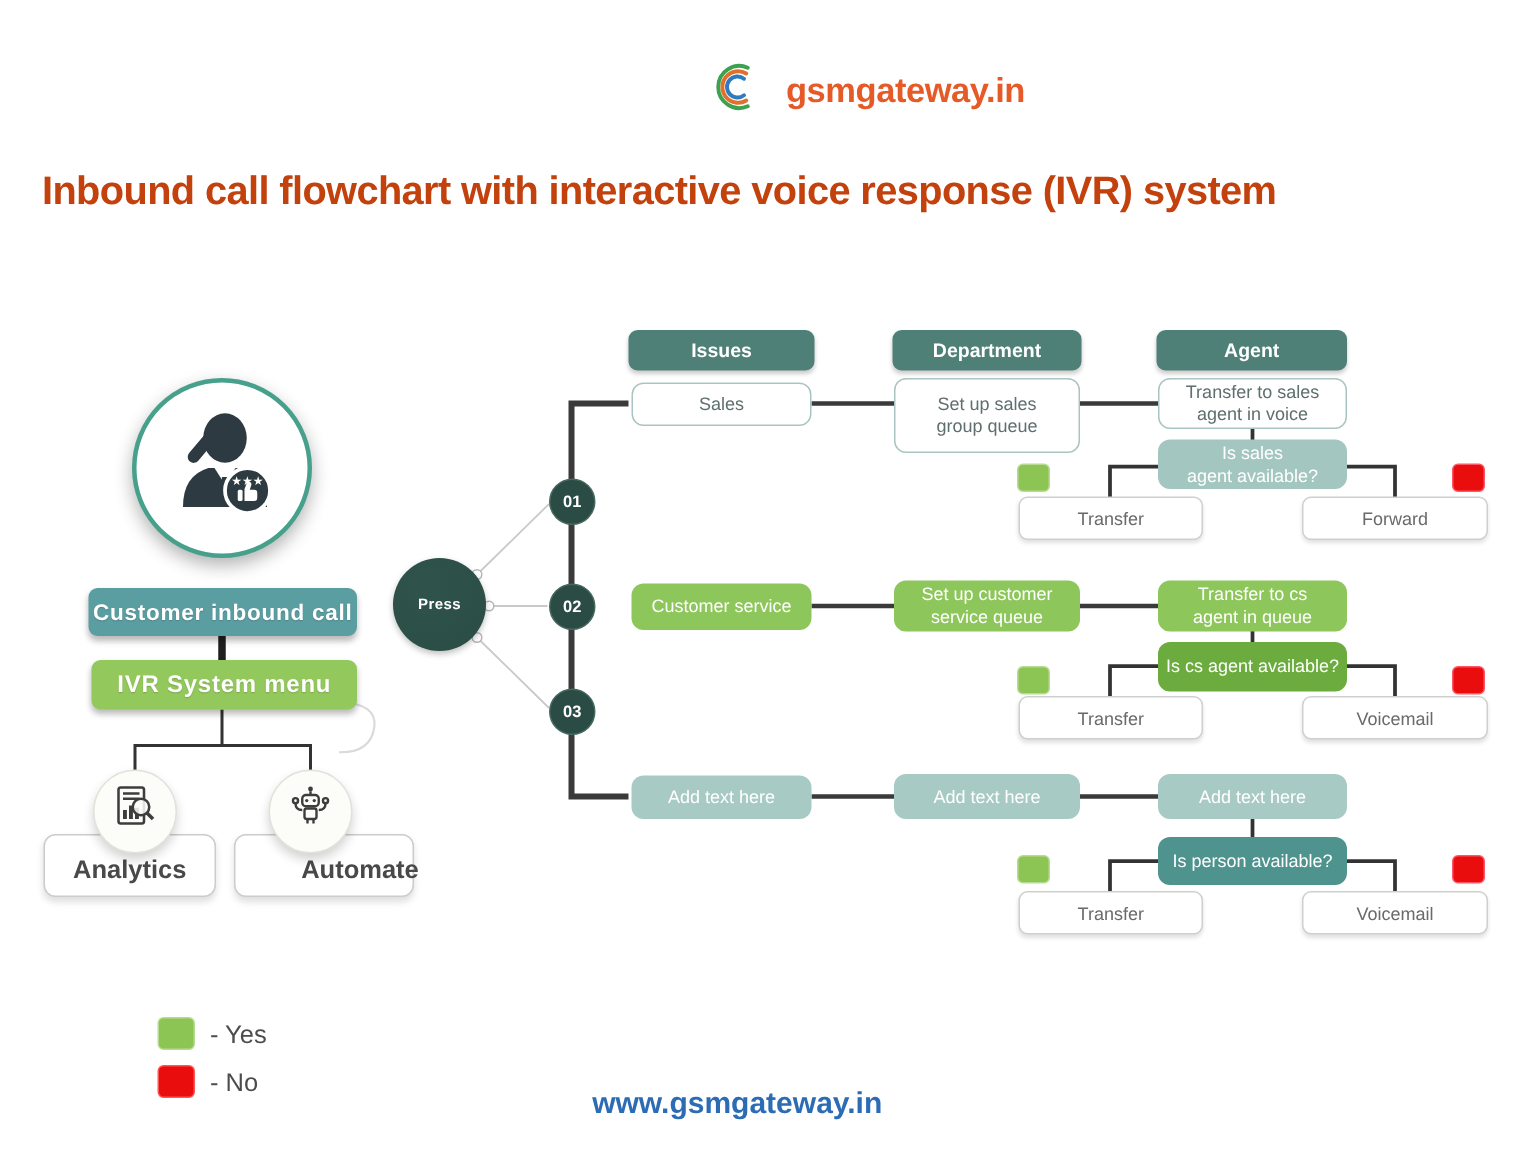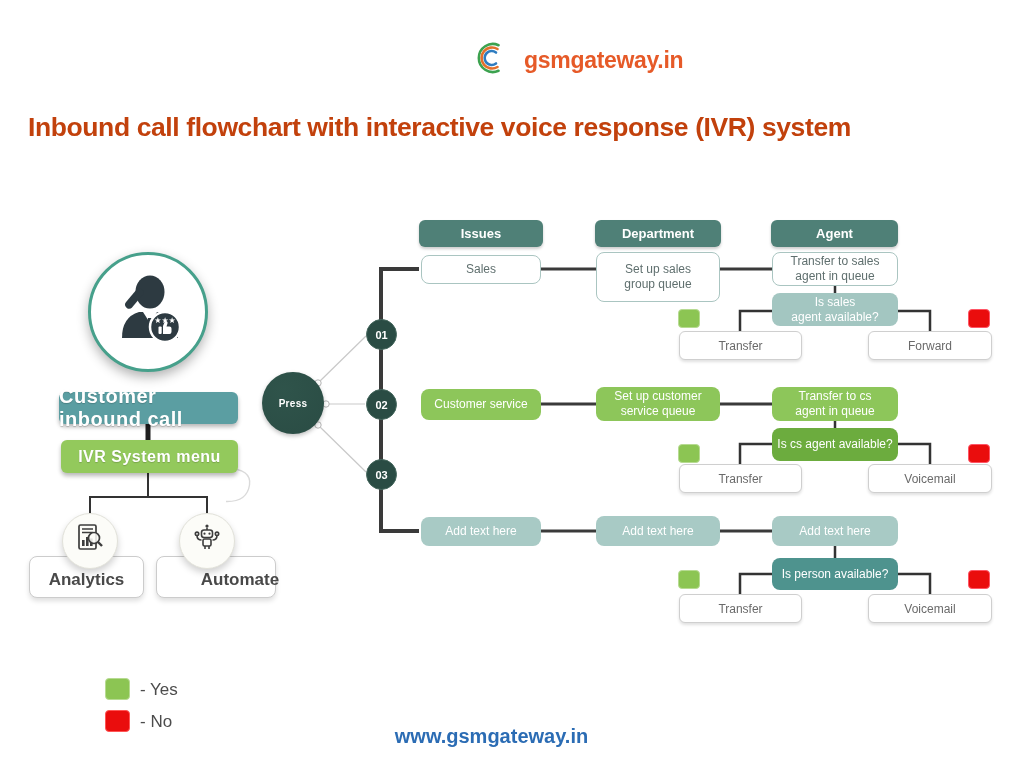--- a/index.html
+++ b/index.html
@@ -143,21 +143,21 @@
           <rect x="21" y="16" width="8" height="24" rx="4"></rect>
         </g>
         <circle cx="57" cy="57" r="15" fill="#2d3a41" stroke="#ffffff" stroke-width="2.5"></circle>
         <text x="57" y="53" text-anchor="middle" font-size="8" fill="#ffffff">★★★</text>
         <rect x="50.5" y="56.5" width="3.2" height="7.5" rx="1" fill="#ffffff"></rect>
         <path d="M55 64 L61.5 64 Q63.5 64 63.5 61.8 L63.5 58.5 Q63.5 56.5 61.5 56.5 L58.5 56.5 L59.5 53.5 Q60 51.8 58.5 51.3 Q57.2 50.9 56.5 52.2 L55 56 Z" fill="#ffffff"></path>
       </svg>
     </span>
   </div>
 
-  <div class="abs lbox cust" style="left:59px; top:392px; width:179px; height:32px; font-size:20px;">Customer inbound call</div>
+  <div class="abs lbox cust" style="left:59px; top:392px; width:179px; height:32px; font-size:15px;">Customer inbound call</div>
   <div class="abs lbox ivr" style="left:61px; top:440px; width:177px; height:33px; font-size:16px;">IVR System menu</div>
 
   <div class="abs branch-box" style="left:29px; top:556px; width:115px; height:42px;">
     <span>Analytics</span>
   </div>
   <div class="abs branch-box" style="left:156px; top:556px; width:120px; height:42px;padding-left:48px;">
     <span>Automate</span>
   </div>
 
   <div class="abs node-circle" style="left:62px; top:513px;">
@@ -199,21 +199,21 @@
   <div class="abs num" style="left:366px; top:459px;">03</div>
 
   <div class="abs hdr" style="left:419px; top:220px; width:124px; height:27px;">Issues</div>
   <div class="abs hdr" style="left:595px; top:220px; width:126px; height:27px;">Department</div>
   <div class="abs hdr" style="left:771px; top:220px; width:127px; height:27px;">Agent</div>
 
   <div class="abs bx wbox" style="left:421px; top:255px; width:120px; height:29px;">Sales</div>
   <div class="abs bx wbox" style="left:596px; top:252px; width:124px; height:50px;">Set up sales
 group queue</div>
   <div class="abs bx wbox" style="left:772px; top:252px; width:126px; height:34px;">Transfer to sales
-agent in queue</div>
+agent in voice</div>
   <div class="abs bx q1" style="left:772px; top:293px; width:126px; height:33px;">Is sales
 agent available?</div>
   <div class="abs sq yes" style="left:678px; top:309px;"></div>
   <div class="abs sq no" style="left:968px; top:309px;"></div>
   <div class="abs action" style="left:679px; top:331px; width:123px; height:29px;">Transfer</div>
   <div class="abs action" style="left:868px; top:331px; width:124px; height:29px;">Forward</div>
 
   <div class="abs bx gbox" style="left:421px; top:389px; width:120px; height:31px;">Customer service</div>
   <div class="abs bx gbox" style="left:596px; top:387px; width:124px; height:34px;">Set up customer
 service queue</div>

